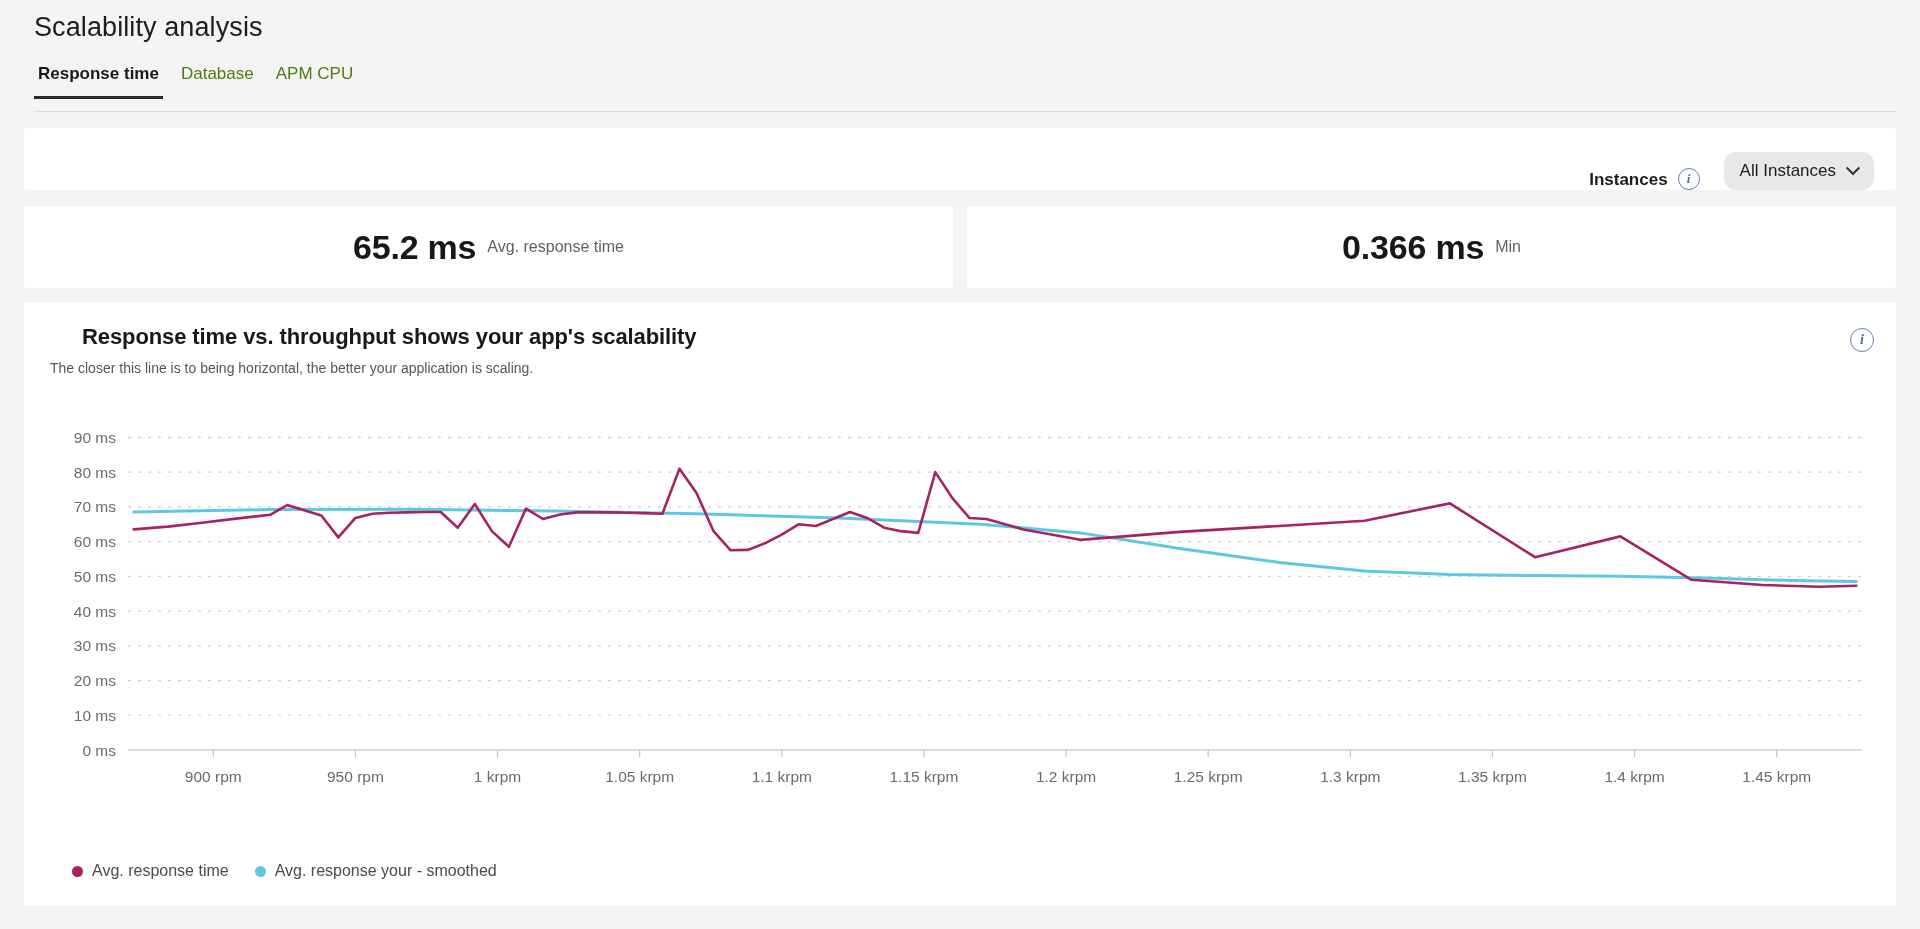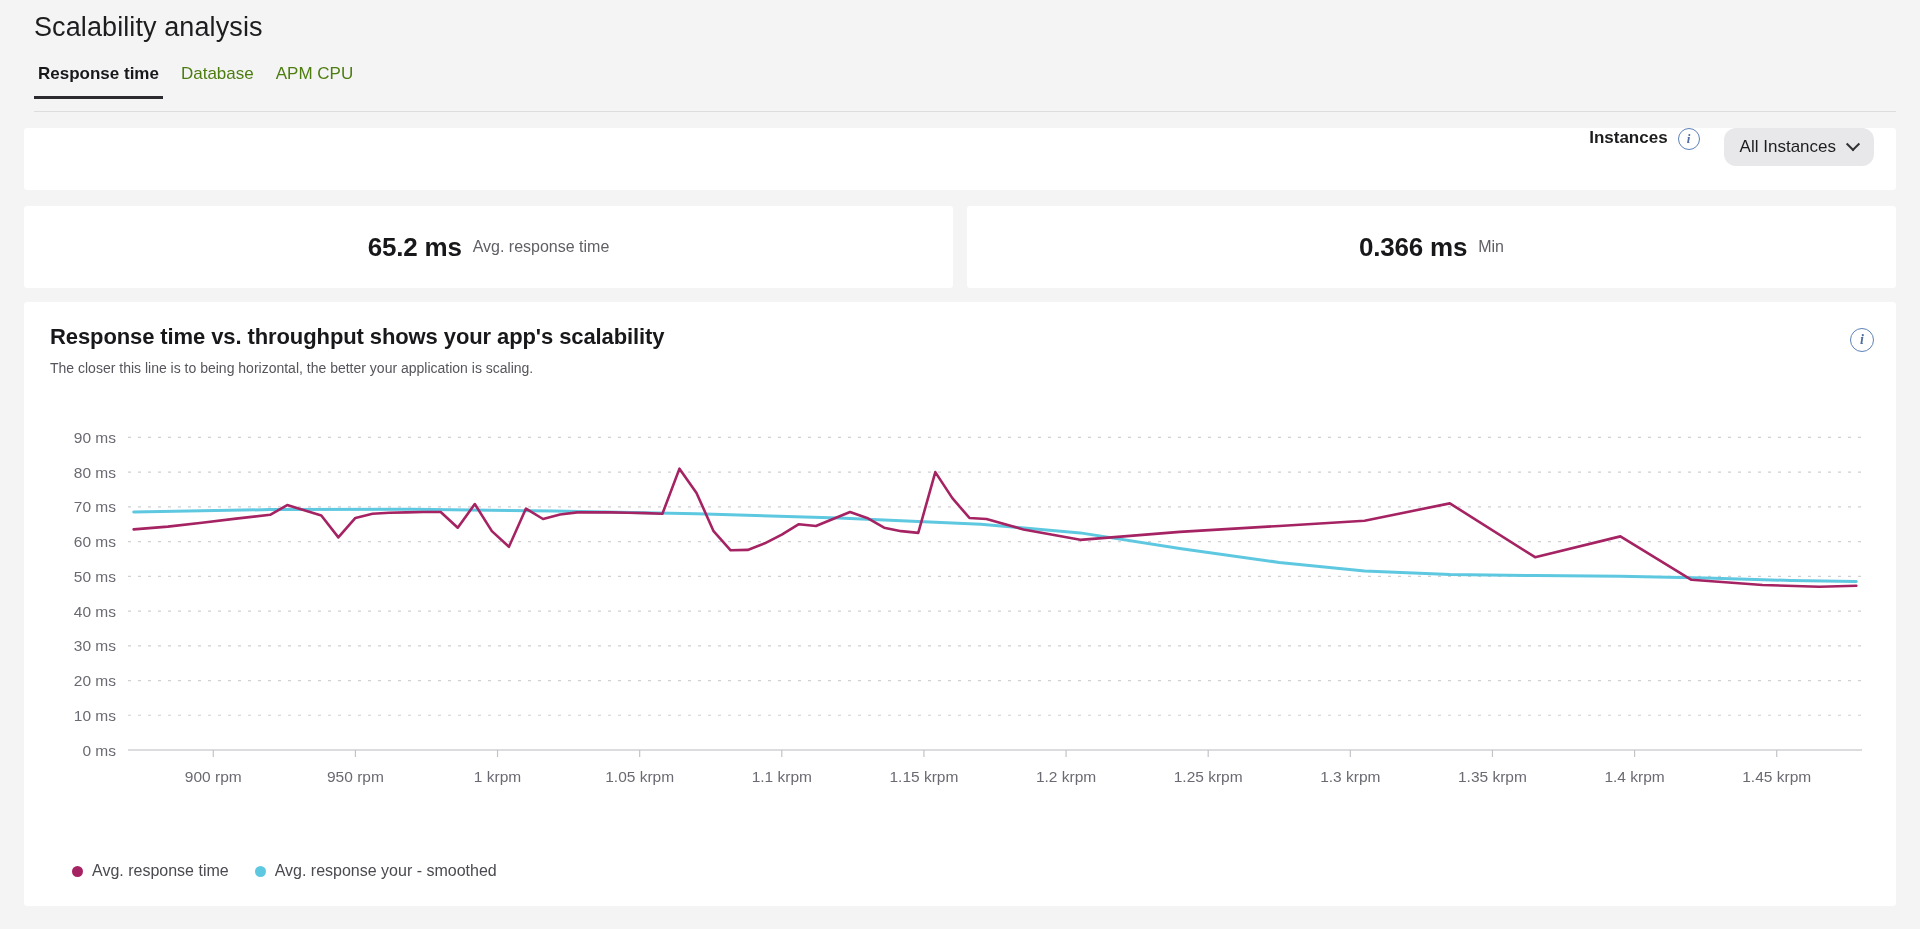--- a/index.html
+++ b/index.html
@@ -31,21 +31,21 @@
   .tab.active { font-weight: 700; color: #18181b; }
   .tab.active:after {
     content: ""; position: absolute; left: 0; right: 0; bottom: -1px;
     height: 3px; background: #2b2b2f;
   }
 
   
   .instances-bar {
     position: absolute; left: 24px; top: 128px; right: 24px; height: 62px;
     background: #ffffff; border-radius: 3px;
-    display: flex; align-items: flex-start; justify-content: flex-end;
+    display: flex; align-items: flex-end; justify-content: flex-end;
     padding-right: 22px; gap: 10px;
   }
   .instances-label { font-size: 17px; font-weight: 700; color: #1d1d1f; }
   .info-circle {
     width: 22px; height: 22px; border-radius: 50%;
     border: 1.4px solid #5d82b8; color: #4d6e9e;
     display: flex; align-items: center; justify-content: center;
     font-size: 13px; font-family: "Liberation Serif", serif; font-style: italic; font-weight: 700;
     cursor: pointer; flex: none;
   }
@@ -62,29 +62,29 @@
 
   
   .stats {
     position: absolute; left: 24px; top: 206px; right: 24px; height: 82px;
     display: flex; gap: 14px;
   }
   .stat-card {
     flex: 1 1 0; background: #ffffff; border-radius: 3px;
     display: flex; align-items: center; justify-content: center; gap: 11px;
   }
-  .stat-value { font-size: 26px; font-weight: 700; color: #18181b; letter-spacing: -.2px; }
+  .stat-value { font-size: 34px; font-weight: 700; color: #18181b; letter-spacing: -.2px; }
   .stat-label { font-size: 16px; color: #5f5f66; }
 
   
   .chart-card {
     position: absolute; left: 24px; top: 302px; right: 24px; height: 604px;
     background: #ffffff; border-radius: 3px; padding: 22px 26px 0 26px;
   }
-  .chart-title { font-size: 22px; font-weight: 700; color: #18181b; letter-spacing: -.1px; }
+  .chart-title { font-size: 22px; font-weight: 700; color: #18181b; letter-spacing: -.1px; margin-left: 32px; }
   .chart-sub { margin-top: 10px; font-size: 14px; color: #55555c; }
   .chart-info { position: absolute; right: 22px; top: 26px; }
 
   .plot-wrap { position: absolute; left: 26px; right: 26px; top: 110px; height: 400px; }
   .plot-svg { display: block; width: 100%; height: 100%; }
 
   .legend {
     position: absolute; left: 48px; bottom: 26px;
     display: flex; align-items: center; gap: 26px;
   }

